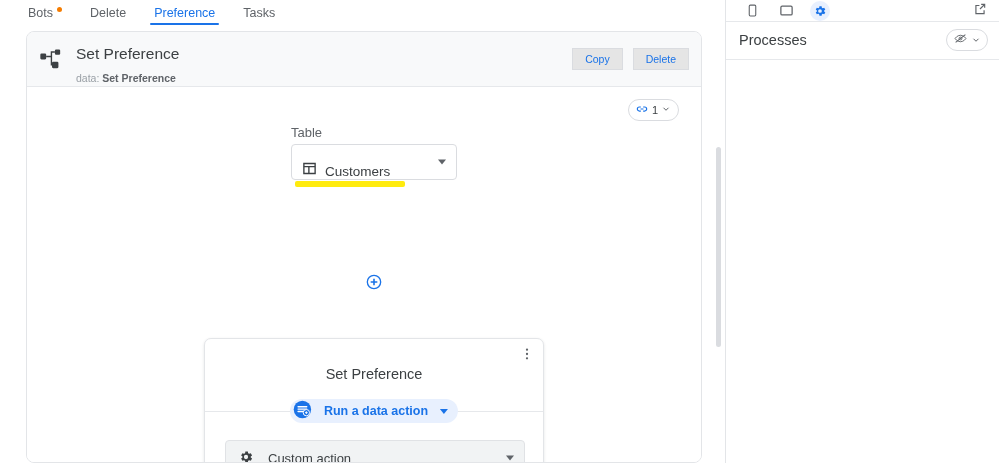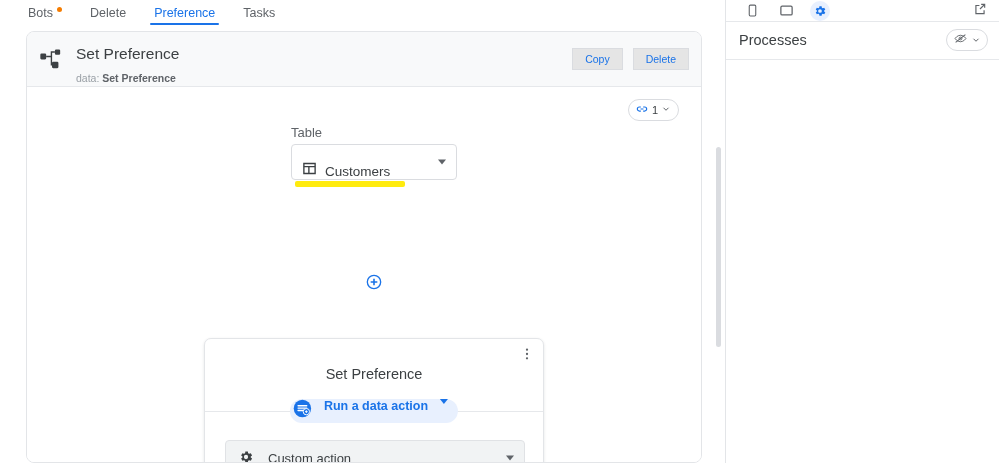--- a/index.html
+++ b/index.html
@@ -100,21 +100,21 @@
   }
   .step-kebab{ position:absolute; right:8px; top:6px; width:16px; height:18px; cursor:pointer; }
   .step-title{
     text-align:center; font-size:14.5px; color:#3c4043;
     margin-top:27px;
   }
   .pill-row{ position:relative; margin-top:17px; height:24px; }
   .pill-line{ position:absolute; left:0; right:0; top:12px; height:1px; background:#e6e8eb;}
   .pill{
     position:absolute; left:50%; transform:translateX(-50%); top:0;
-    display:flex; align-items:flex-start; gap:12px;
+    display:flex; align-items:center; gap:12px;
     background:#e8f0fe; border-radius:12px; height:24px; padding:0 10px 0 3px;
     color:#1a73e8; font-size:12.5px; font-weight:600; cursor:pointer; white-space:nowrap;
   }
   .pill .caret2{
     width:0;height:0;border-left:4px solid transparent;border-right:4px solid transparent;
     border-top:5px solid #1a73e8;
   }
   .action-select{
     position:absolute; left:20px; top:101px; width:300px; height:36px;
     background:#f1f3f4; border:1px solid #e0e2e5; border-radius:4px;

